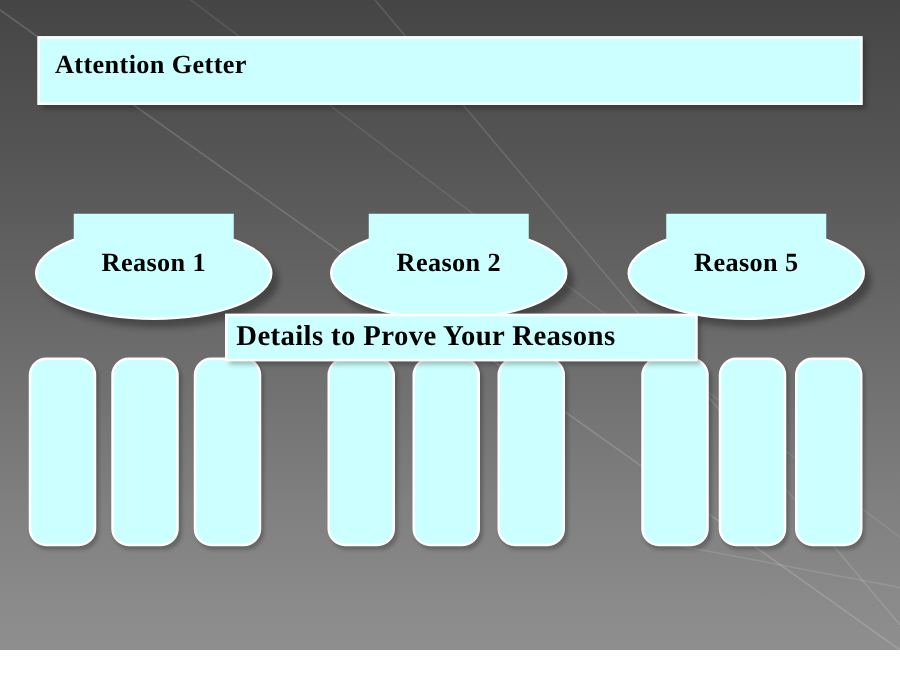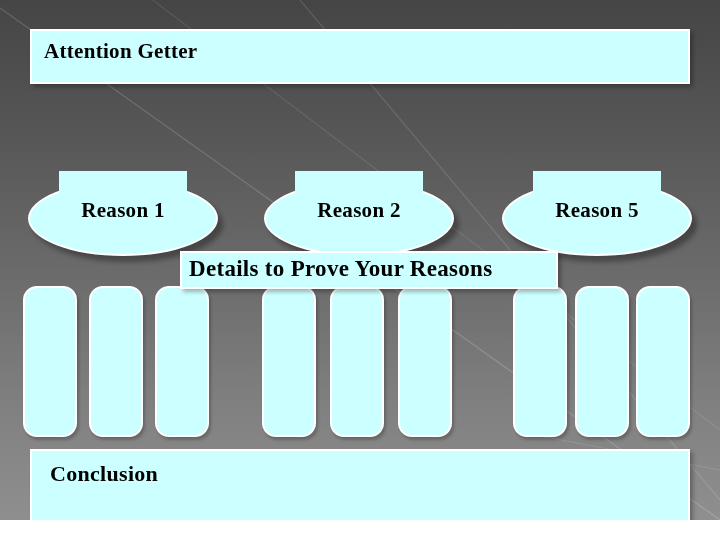--- a/index.html
+++ b/index.html
@@ -139,17 +139,14 @@
   <div class="col-group" id="col-group-3">
     <div class="detail-column"></div>
     <div class="detail-column"></div>
     <div class="detail-column"></div>
   </div>
 
   <div class="shape" id="details-box">
     <span class="shape-label">Details to Prove Your Reasons</span>
   </div>
 
-  <div class="shape" id="conclusion-box">
-    <span class="shape-label">Conclusion</span>
-  </div>
 
 </div>
 
 </body></html>

